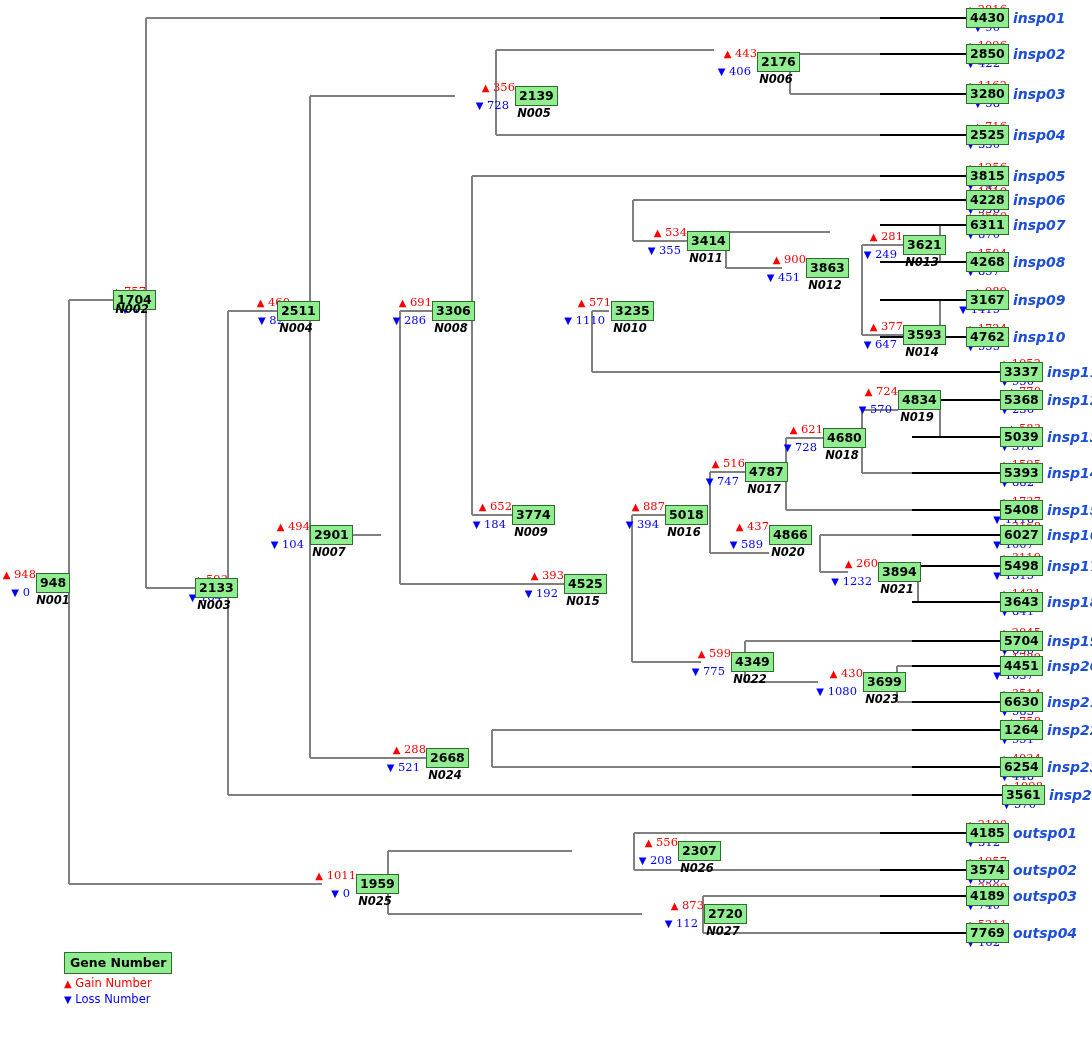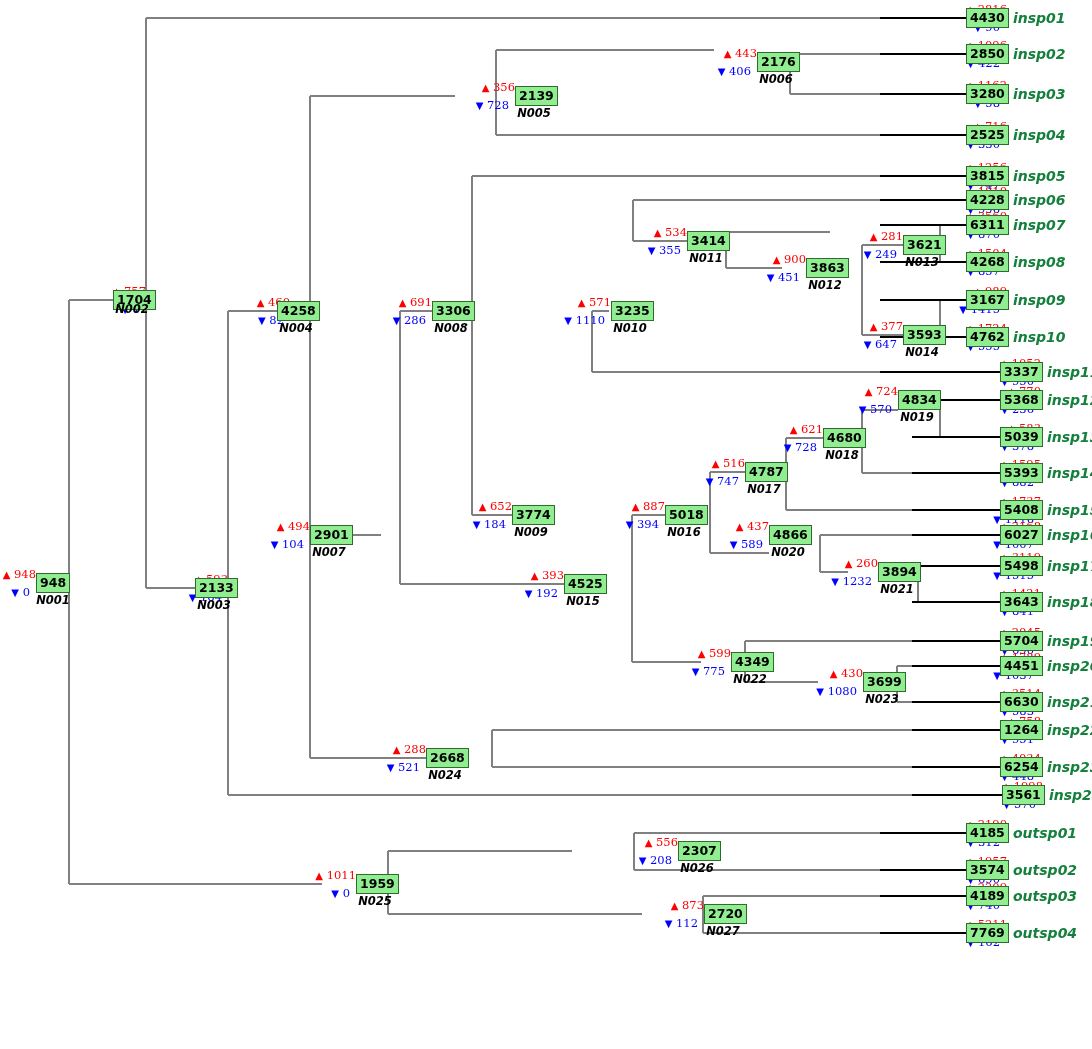--- a/index.html
+++ b/index.html
@@ -44,21 +44,21 @@
   .gain{color:#ff0000;}
   .loss{color:#0000ff;}
   .tri{display:inline-block;font-size:10px;vertical-align:0px;}
 
   .leaf-name{
     position:absolute;
     font-style:italic;
     font-weight:bold;
     font-size:14px;
     font-family:"DejaVu Sans",sans-serif;
-    color:#15803d;
+    color:#1d4ed8;
     white-space:nowrap;
     transform:translate(0,-50%);
   }
 
   
   #legend{position:absolute;left:64px;top:952px;}
   .legend-box{
     display:inline-block;
     background:#90ee90;
     border:1.6px solid #2f6b2f;
@@ -379,21 +379,21 @@
   <div class="gene-box" style="left:113px;top:300px">1704</div>
   <div class="node-label" style="left:132px;top:302px">N002</div>
 
   <div class="gain" style="left:228px;top:580px"><span class="tri">▲</span> <span>593</span></div>
   <div class="loss" style="left:222px;top:598px"><span class="tri">▼</span> <span>164</span></div>
   <div class="gene-box" style="left:195px;top:588px">2133</div>
   <div class="node-label" style="left:214px;top:598px">N003</div>
 
   <div class="gain" style="left:290px;top:303px"><span class="tri">▲</span> <span>460</span></div>
   <div class="loss" style="left:284px;top:321px"><span class="tri">▼</span> <span>82</span></div>
-  <div class="gene-box" style="left:277px;top:311px">4258</div>
+  <div class="gene-box" style="left:277px;top:311px">2511</div>
   <div class="node-label" style="left:296px;top:321px">N004</div>
 
   <div class="gain" style="left:515px;top:88px"><span class="tri">▲</span> <span>356</span></div>
   <div class="loss" style="left:509px;top:106px"><span class="tri">▼</span> <span>728</span></div>
   <div class="gene-box" style="left:515px;top:96px">2139</div>
   <div class="node-label" style="left:534px;top:106px">N005</div>
 
   <div class="gain" style="left:757px;top:54px"><span class="tri">▲</span> <span>443</span></div>
   <div class="loss" style="left:751px;top:72px"><span class="tri">▼</span> <span>406</span></div>
   <div class="gene-box" style="left:757px;top:62px">2176</div>
@@ -497,14 +497,19 @@
   <div class="gain" style="left:678px;top:843px"><span class="tri">▲</span> <span>556</span></div>
   <div class="loss" style="left:672px;top:861px"><span class="tri">▼</span> <span>208</span></div>
   <div class="gene-box" style="left:678px;top:851px">2307</div>
   <div class="node-label" style="left:697px;top:861px">N026</div>
 
   <div class="gain" style="left:704px;top:906px"><span class="tri">▲</span> <span>873</span></div>
   <div class="loss" style="left:698px;top:924px"><span class="tri">▼</span> <span>112</span></div>
   <div class="gene-box" style="left:704px;top:914px">2720</div>
   <div class="node-label" style="left:723px;top:924px">N027</div>
 
+  <div id="legend">
+    <div class="legend-box">Gene Number</div>
+    <div class="legend-row legend-gain"><span class="tri">▲</span> <span>Gain Number</span></div>
+    <div class="legend-row legend-loss"><span class="tri">▼</span> <span>Loss Number</span></div>
+  </div>
 
 </div>
 
 </body></html>

